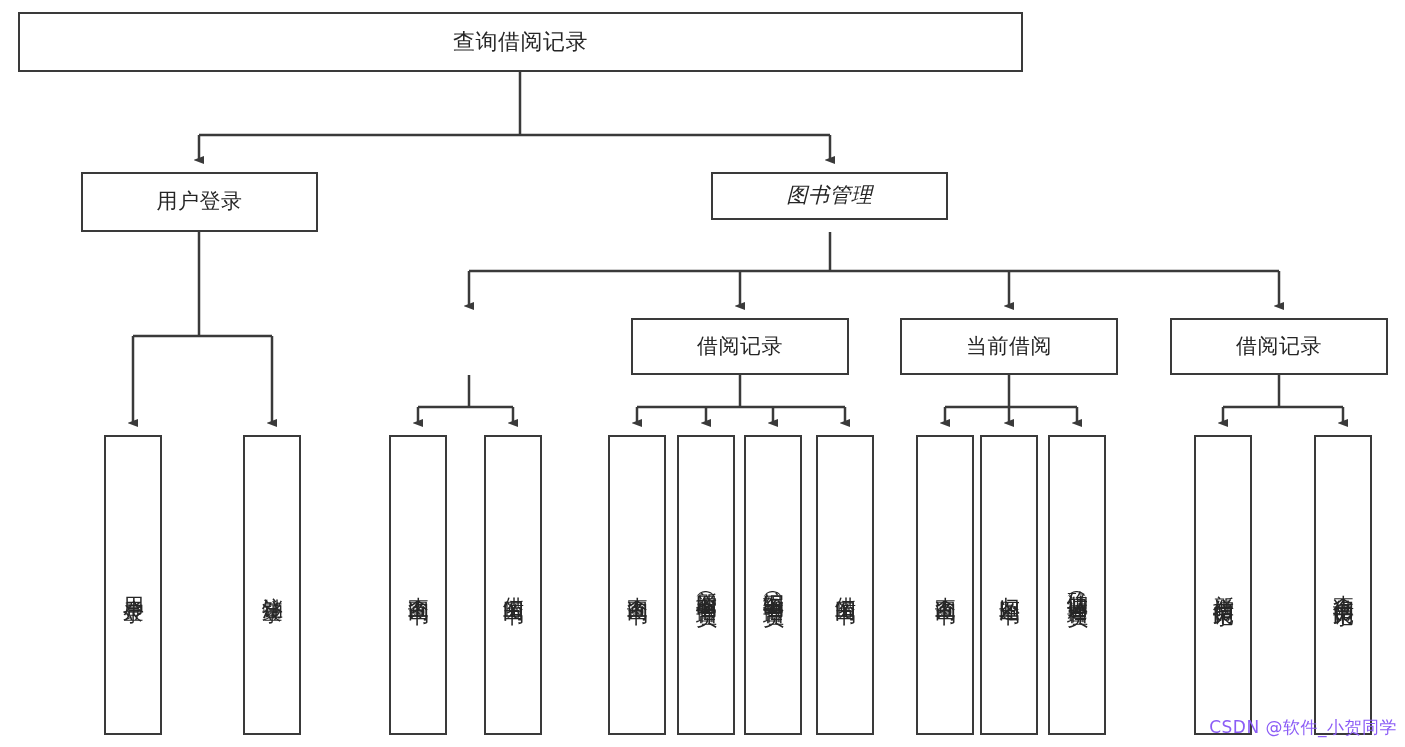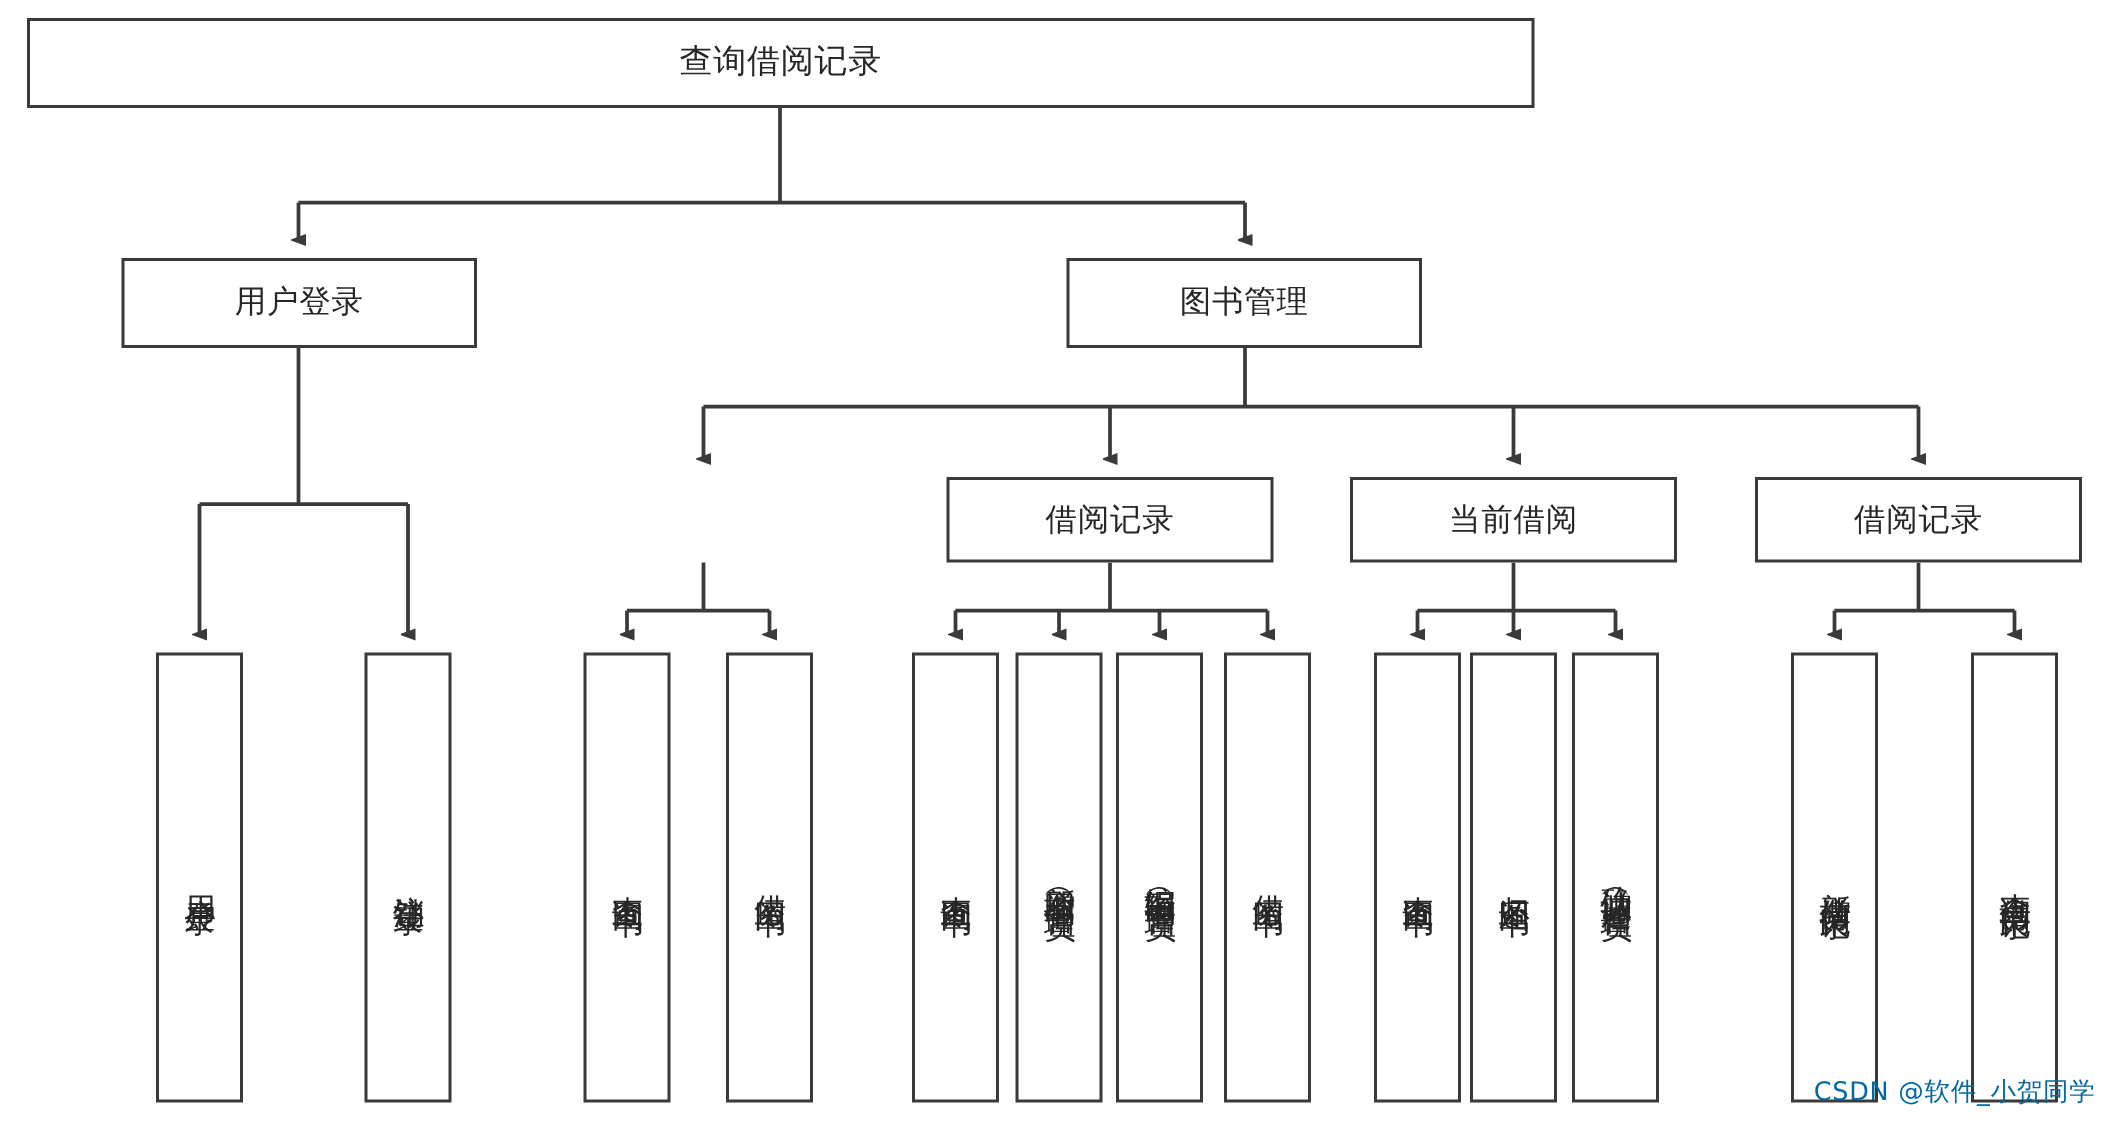--- a/index.html
+++ b/index.html
@@ -58,21 +58,21 @@
     font-size: 21px;
     letter-spacing: 2.5px;
     line-height: 1;
     max-height: 100%;
   }
   .watermark {
     position: absolute;
     right: 8px;
     bottom: 8px;
     font-size: 17px;
-    color: #0369a1;
+    color: #8b5cf6;
     letter-spacing: 0.5px;
     white-space: nowrap;
     pointer-events: none;
   }
 </style>
 </head>
 <body>
 
 <div id="diagram-root">
 
@@ -126,21 +126,21 @@
     </g>
   </svg>
 
   <div class="node root horizontal" style="left:18px; top:12px; width:1005px; height:60px;">
     <span class="node-label">查询借阅记录</span>
   </div>
 
   <div class="node horizontal" style="left:81px; top:172px; width:237px; height:60px;">
     <span class="node-label">用户登录</span>
   </div>
-  <div class="node horizontal" style="left:711px; top:172px; width:237px; height:60px;">
+  <div class="node horizontal" style="left:711px; top:172px; width:237px; height:48px;font-style:italic;">
     <span class="node-label">图书管理</span>
   </div>
 
   <div class="node horizontal" style="left:631px; top:318px; width:218px; height:57px;">
     <span class="node-label">借阅记录</span>
   </div>
   <div class="node horizontal" style="left:900px; top:318px; width:218px; height:57px;">
     <span class="node-label">当前借阅</span>
   </div>
   <div class="node horizontal" style="left:1170px; top:318px; width:218px; height:57px;">

